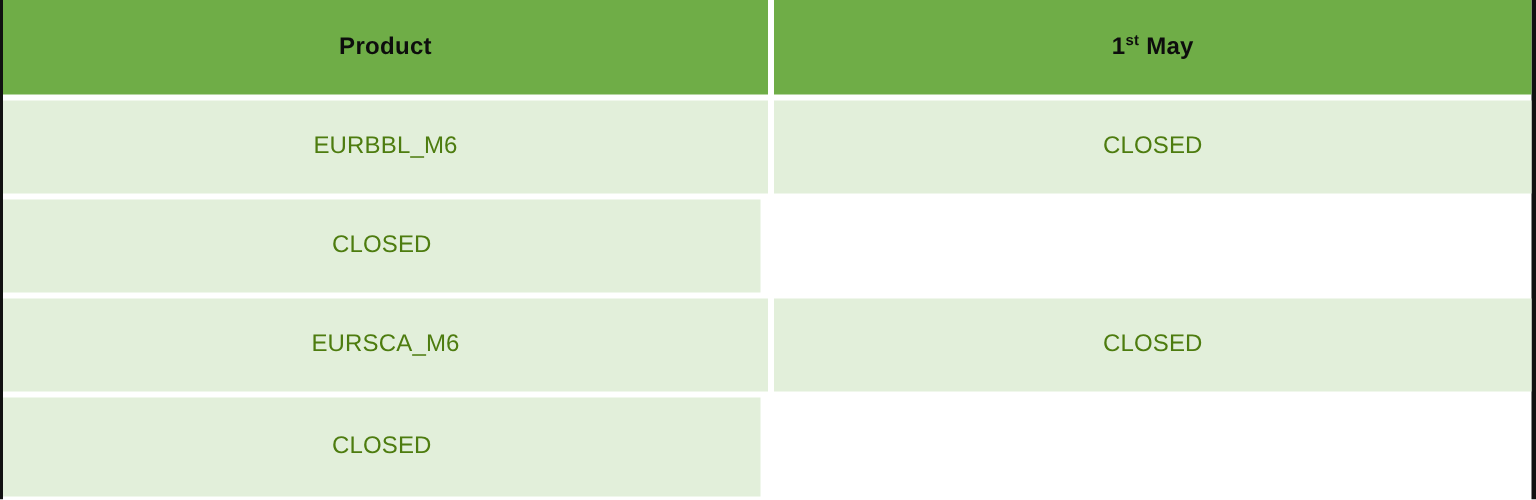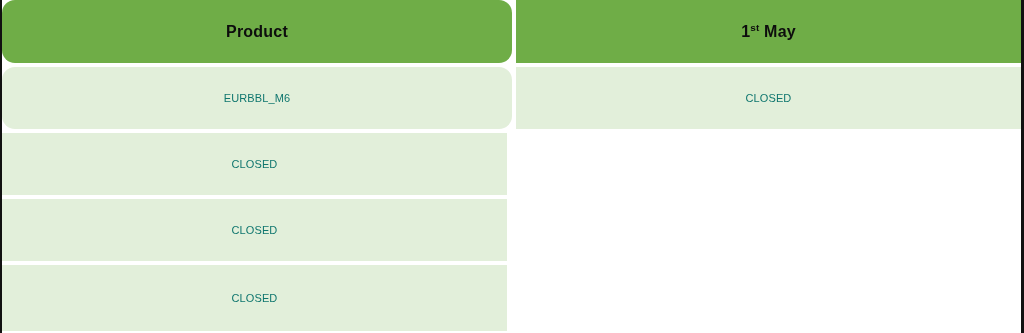--- a/index.html
+++ b/index.html
@@ -60,41 +60,40 @@
     display: flex;
     align-items: center;
     justify-content: center;
     box-sizing: border-box;
     text-align: center;
   }
 
   .col-product {
     width: 510px;
     margin-right: 4px;
-    border-radius: 13px;
   }
 
   .col-date {
     width: 505px;
     justify-content: center;
   }
 
   .header-cell {
     background: #6FAD47;
     color: #0d0d0d;
     font-weight: bold;
     font-size: 16px;
     letter-spacing: 0.2px;
   }
 
   .body-cell {
     background: #E2EFDA;
-    color: #0f766e;
+    color: #4d7c0f;
     font-weight: normal;
-    font-size: 11px;
+    font-size: 16px;
     letter-spacing: 0.1px;
   }
 
   .ordinal-wrap {
     display: inline-block;
     white-space: nowrap;
   }
 
   .ordinal-suffix {
     font-size: 0.62em;
@@ -126,20 +125,23 @@
       </div>
     </div>
 
     <div class="row body-row">
       <div class="cell body-cell col-date">
         <span>CLOSED</span>
       </div>
     </div>
 
     <div class="row body-row">
+      <div class="cell body-cell col-product">
+        <span>EURSCA_M6</span>
+      </div>
       <div class="cell body-cell col-date">
         <span>CLOSED</span>
       </div>
     </div>
 
     <div class="row body-row last">
       <div class="cell body-cell col-date">
         <span>CLOSED</span>
       </div>
     </div>

